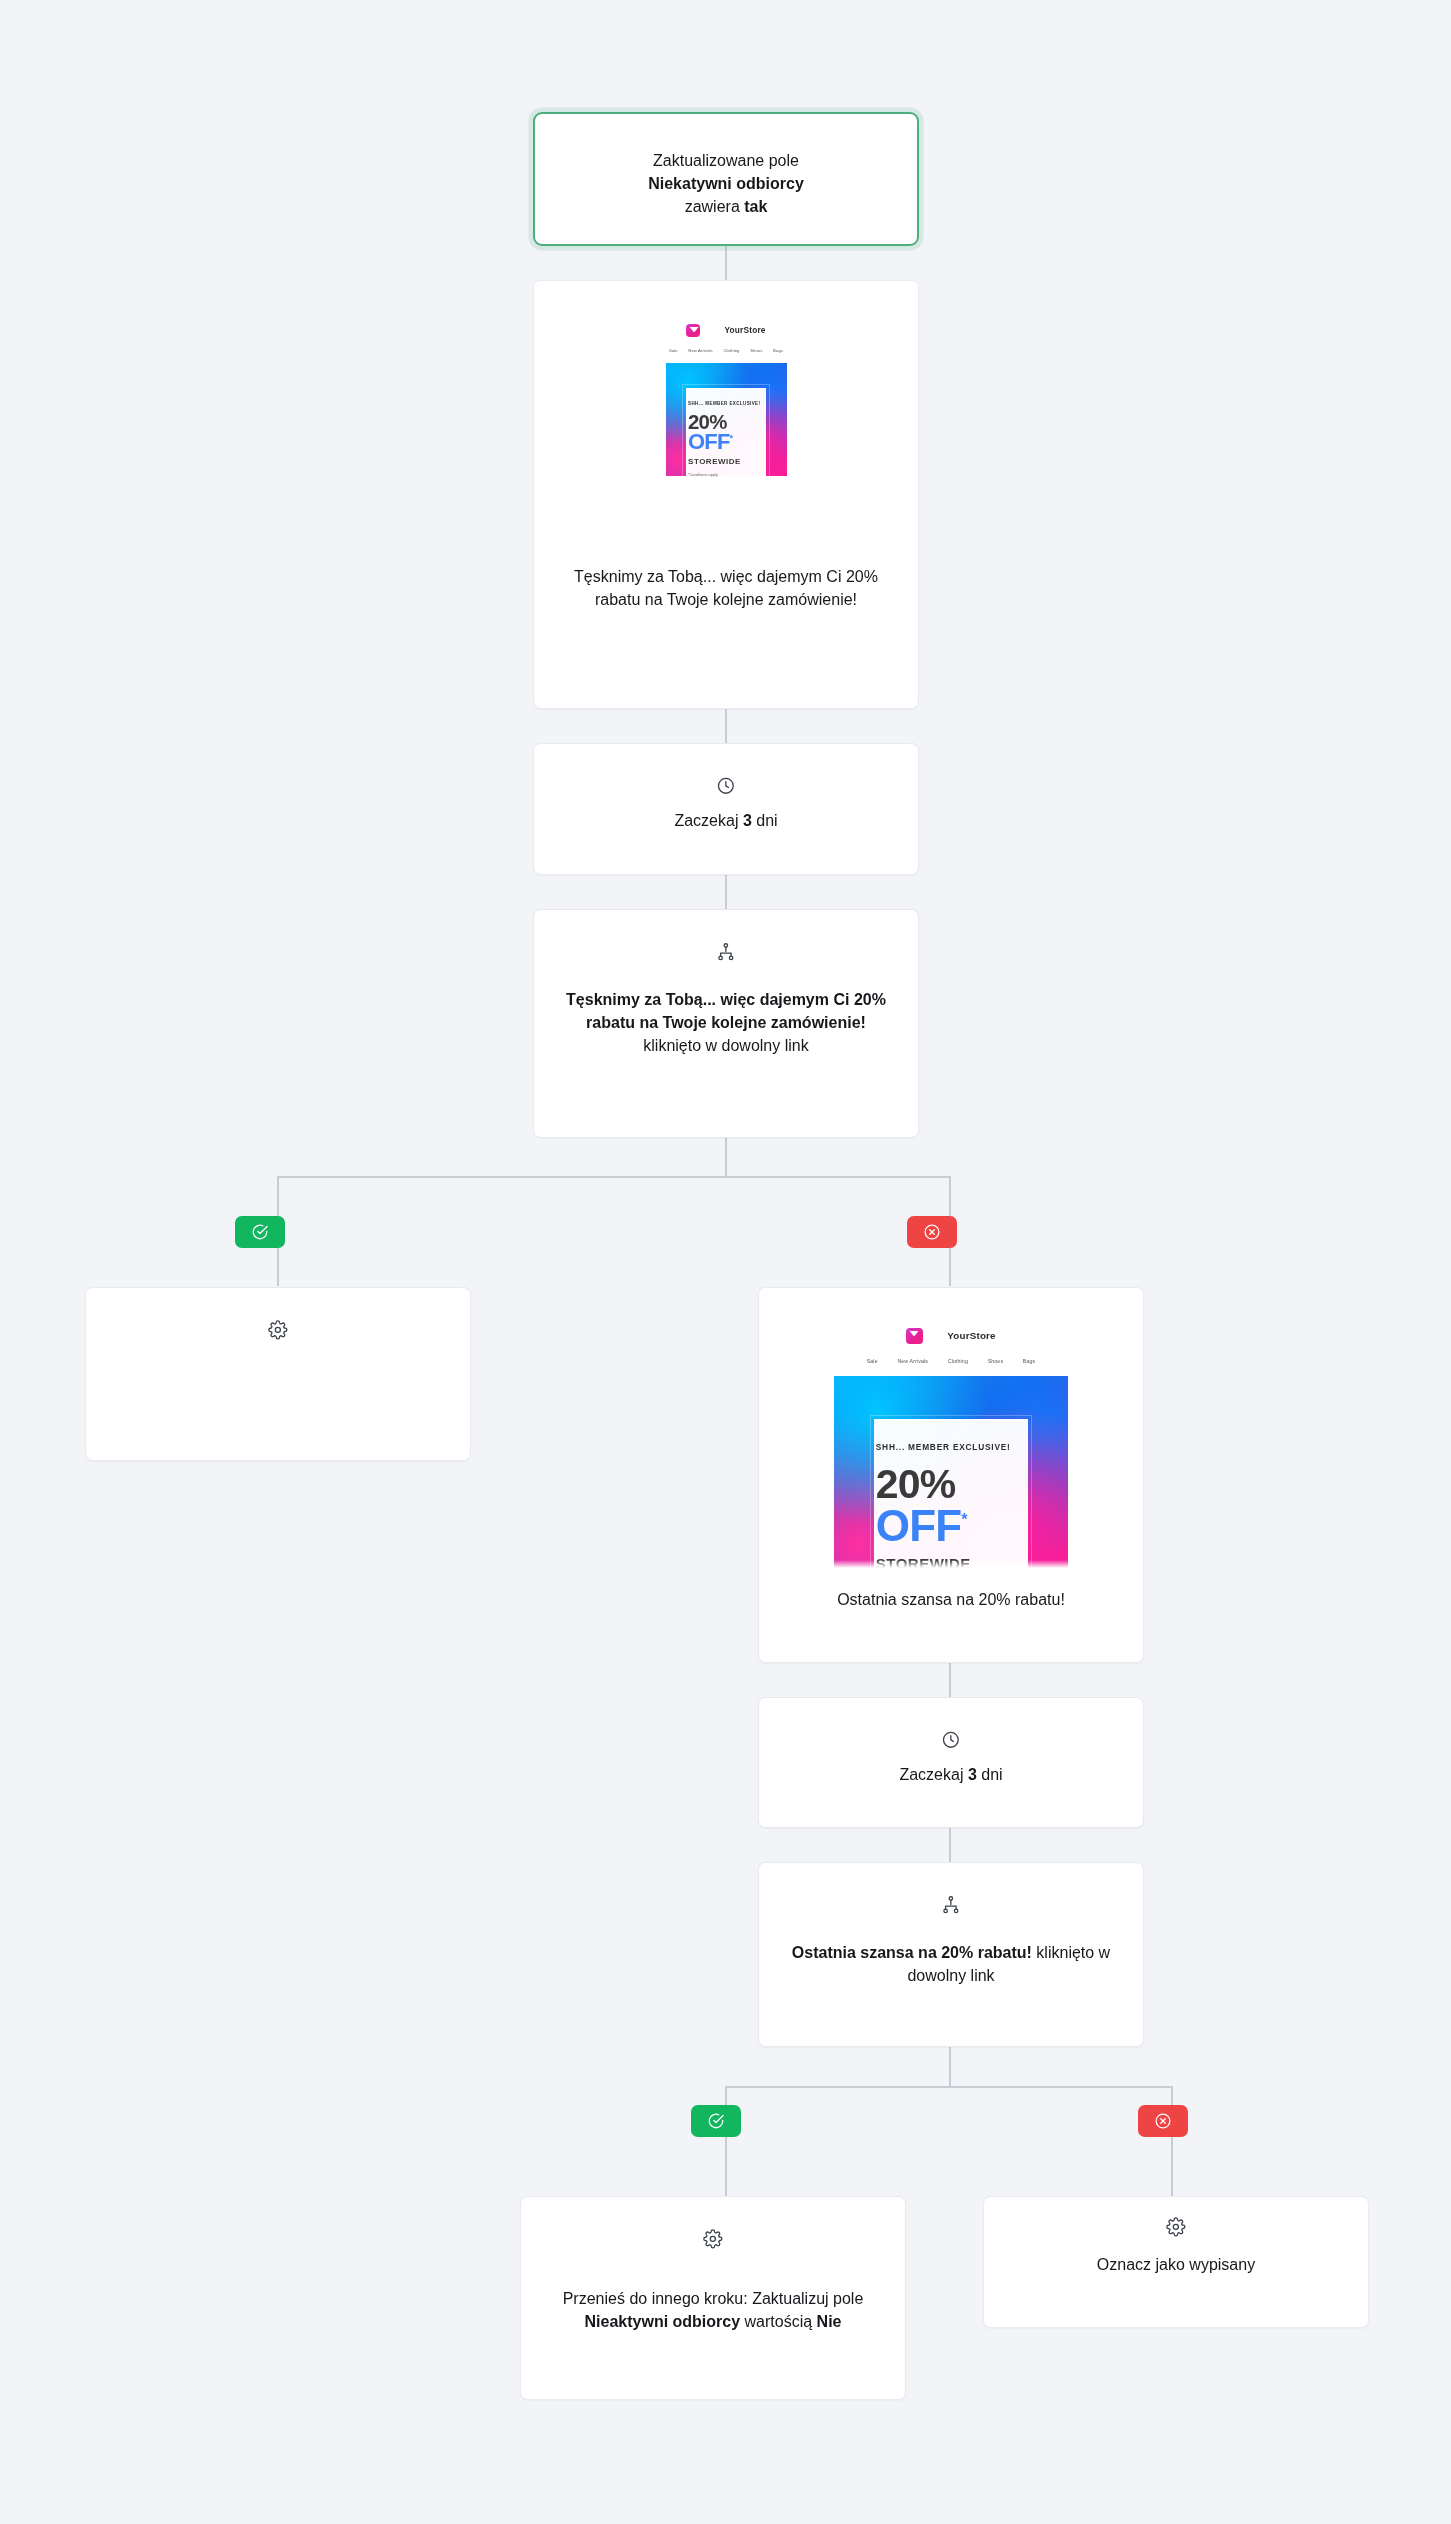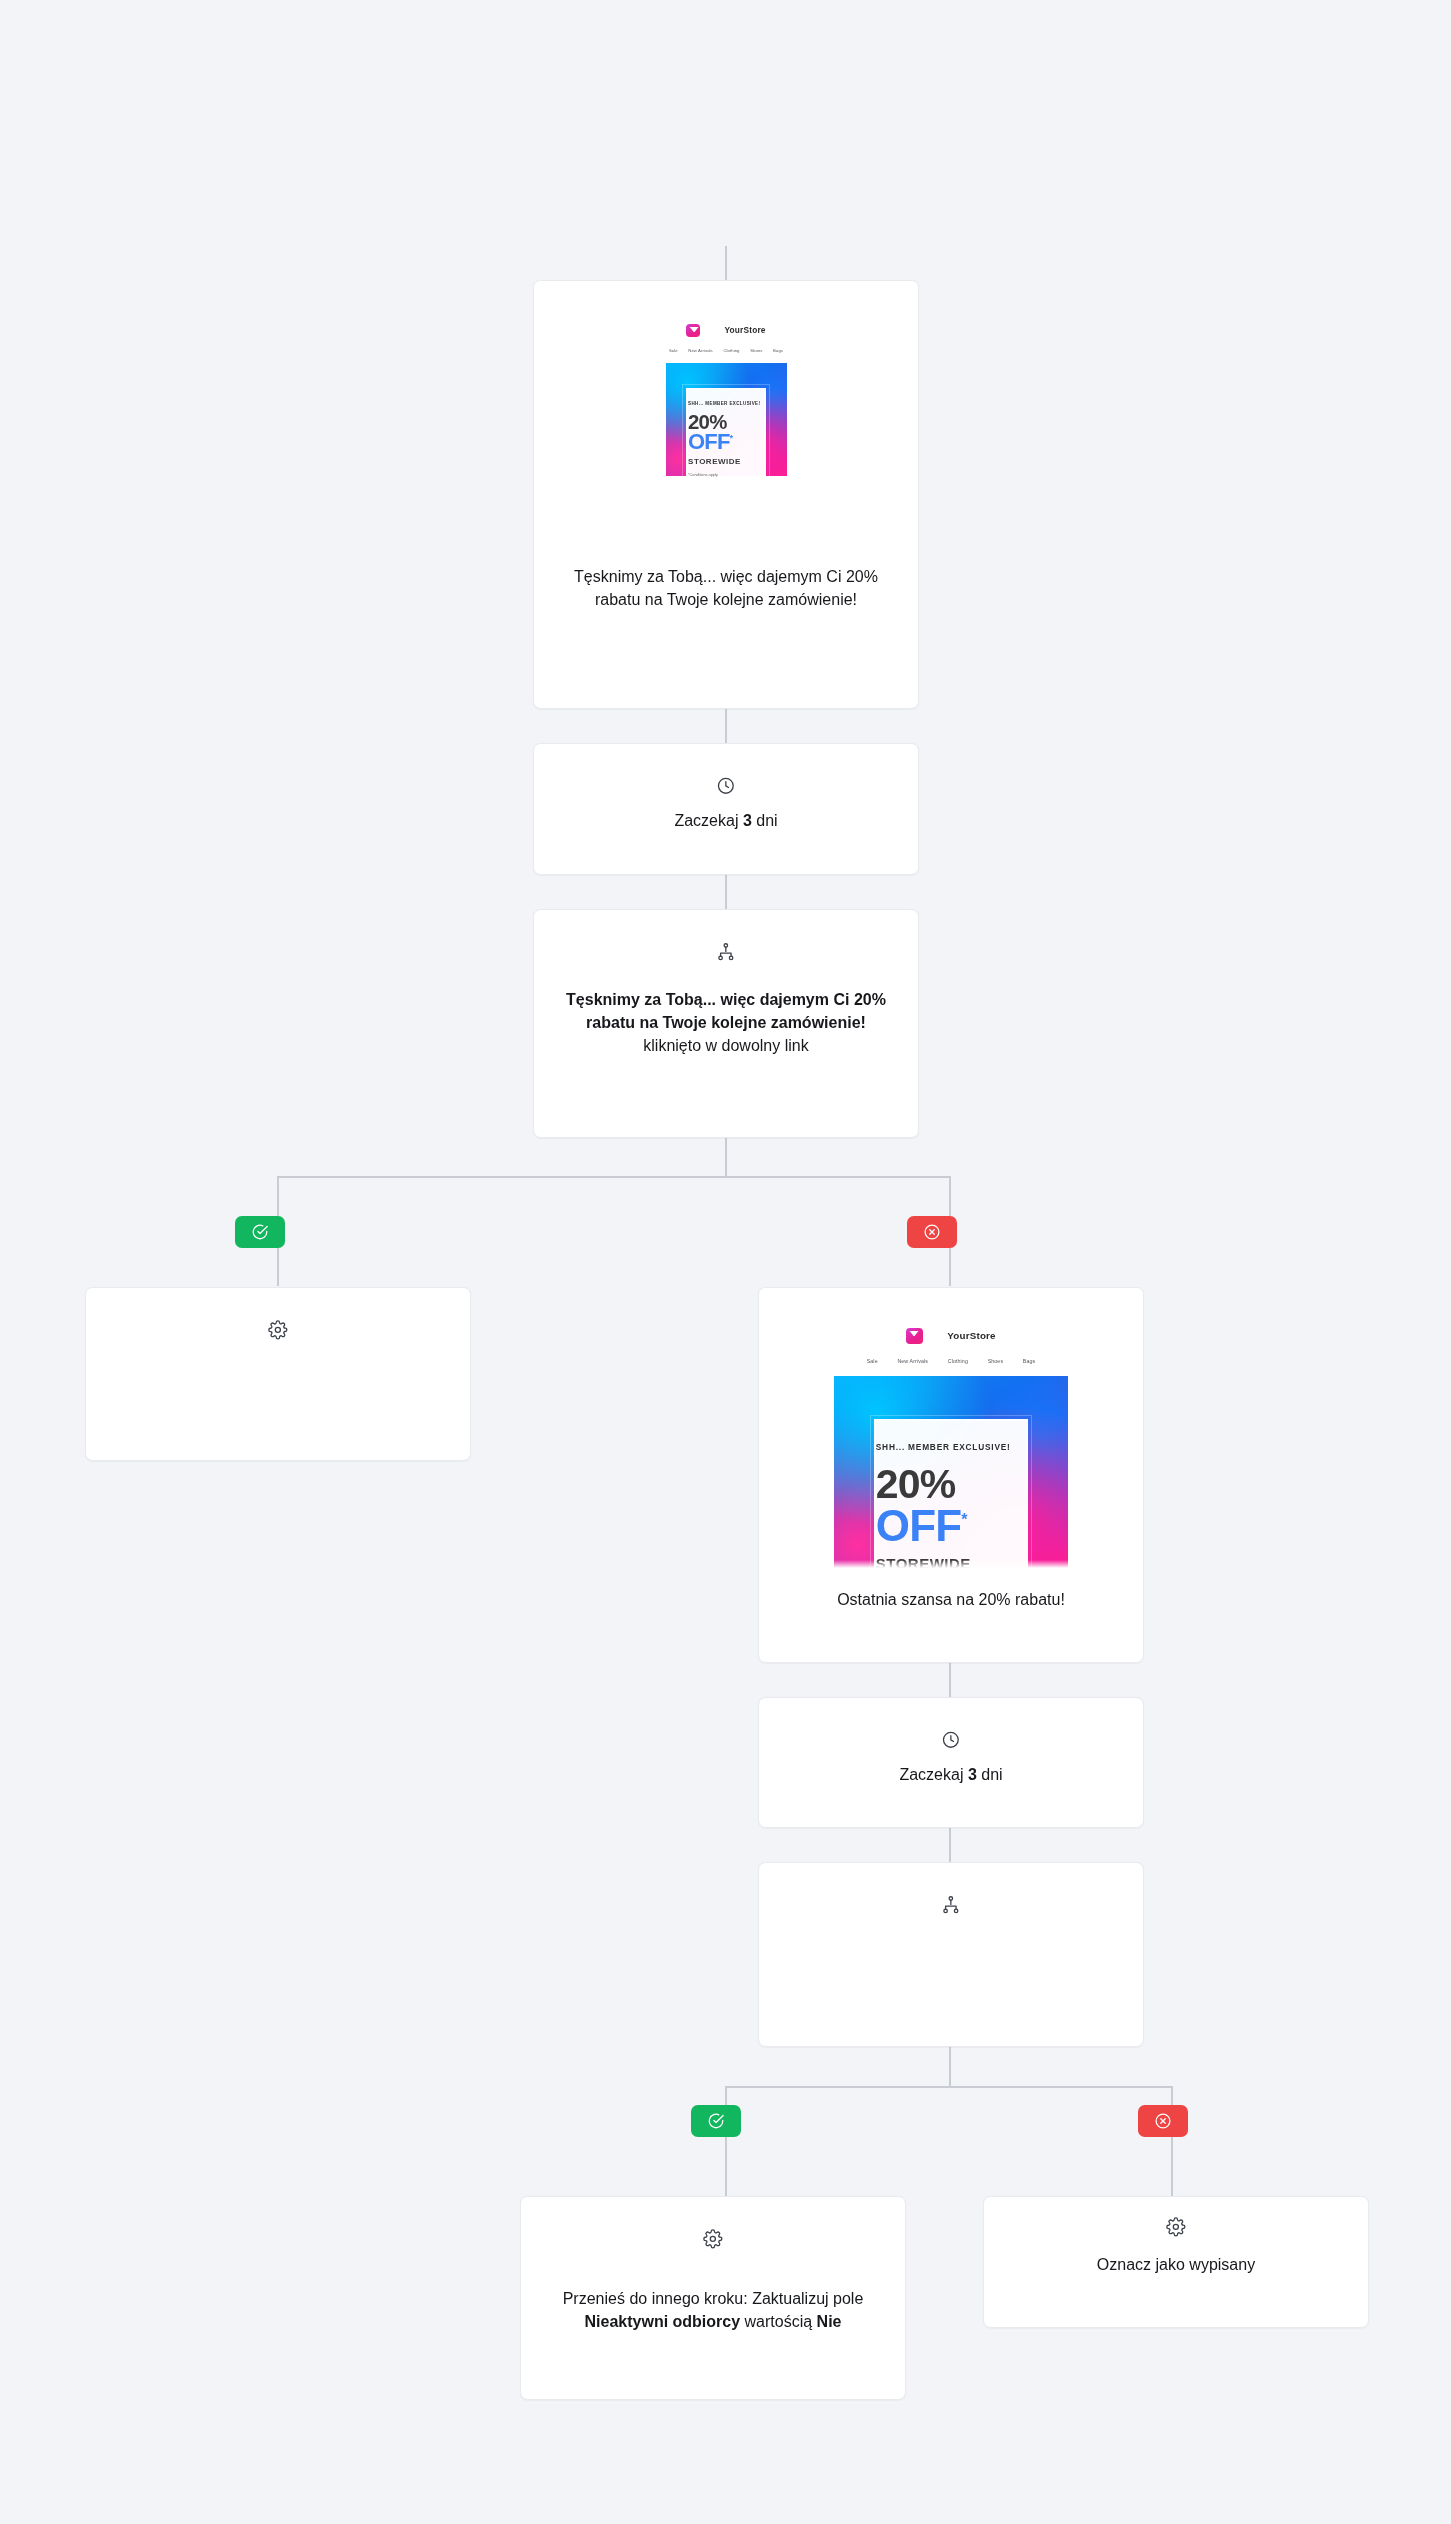--- a/index.html
+++ b/index.html
@@ -245,20 +245,29 @@
 
   <div class="conn v" style="left:949px; top:1663px; height:34px;"></div>
 
   <div class="conn v" style="left:949px; top:1828px; height:34px;"></div>
 
   <div class="conn v" style="left:949px; top:2047px; height:39px;"></div>
   <div class="conn h" style="left:725px; top:2086px; width:448px;"></div>
   <div class="conn v" style="left:725px; top:2086px; height:110px;"></div>
   <div class="conn v" style="left:1171px; top:2086px; height:110px;"></div>
 
+  <div class="node trigger" style="left:533px; top:112px; width:386px; height:134px;">
+    <div class="node-body" style="padding:35px 26px;">
+      <div class="node-text">
+        <span>Zaktualizowane pole</span><br>
+        <b>Niekatywni odbiorcy</b><br>
+        <span>zawiera </span><b>tak</b>
+      </div>
+    </div>
+  </div>
 
   <div class="node email-node" style="left:533px; top:280px; width:386px; height:429px;">
     <div class="email-thumb-wrap">
       <div class="email-thumb" style="height:234px;">
         <div class="et-header">
           <div class="et-logo-row">
             <div class="et-logo-mark"></div>
             <div class="et-logo-text">YourStore</div>
           </div>
           <div class="et-nav">
@@ -389,20 +398,23 @@
     <div class="node-body" style="padding:32px 32px;">
       <div class="node-icon" style="margin-bottom:26px;">
         <svg width="19.7" height="19.7" viewBox="0 0 24 24" fill="none" stroke="#3c4049" stroke-width="1.6" stroke-linecap="round" stroke-linejoin="round">
           <circle cx="12" cy="4.2" r="2.1"></circle>
           <circle cx="5.6" cy="19.4" r="2.1"></circle>
           <circle cx="18.4" cy="19.4" r="2.1"></circle>
           <path d="M12 6.3 V 11.5"></path>
           <path d="M5.6 17.3 V 13.6 H 18.4 V 17.3"></path>
         </svg>
       </div>
+      <div class="node-text">
+        <b>Ostatnia szansa na 20% rabatu!</b><span> kliknięto w dowolny link</span>
+      </div>
     </div>
   </div>
 
   <div class="badge yes" style="left:691px; top:2105px;">
     <svg width="18" height="18" viewBox="0 0 24 24" fill="none" stroke="#ffffff" stroke-width="1.7" stroke-linecap="round" stroke-linejoin="round">
       <path d="M21 11.2V12a9 9 0 1 1-5.3-8.2"></path>
       <polyline points="21.5 4.6 12 14.1 9.2 11.3"></polyline>
     </svg>
   </div>
   <div class="badge no" style="left:1138px; top:2105px;">

